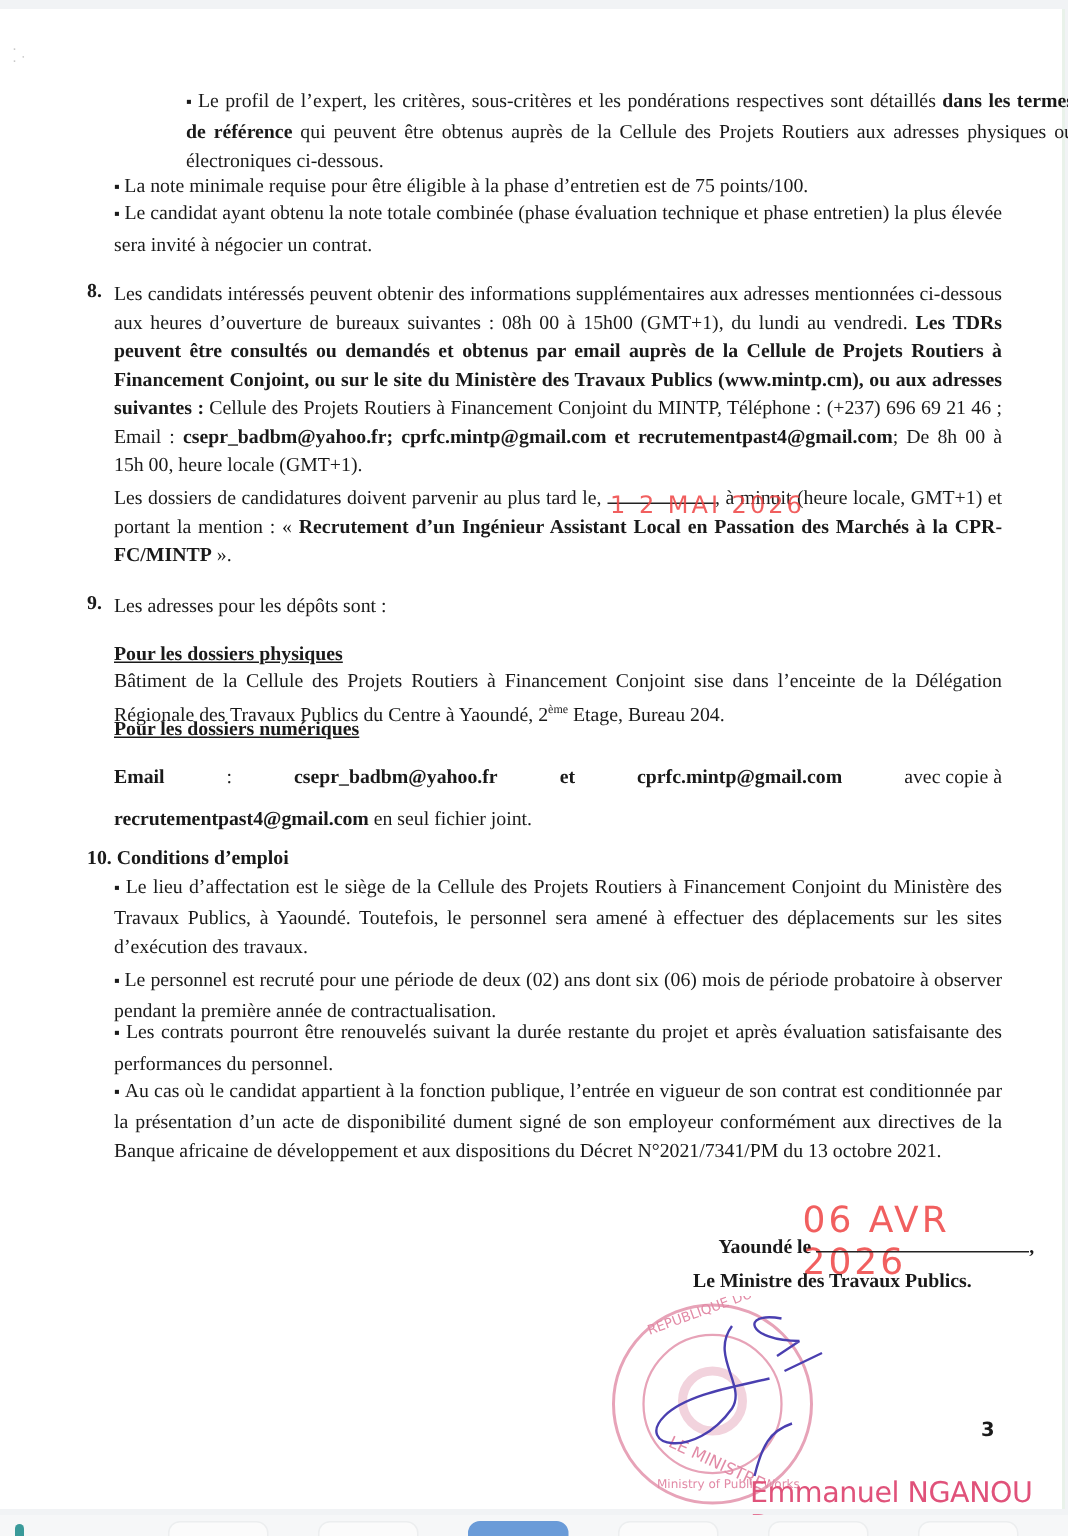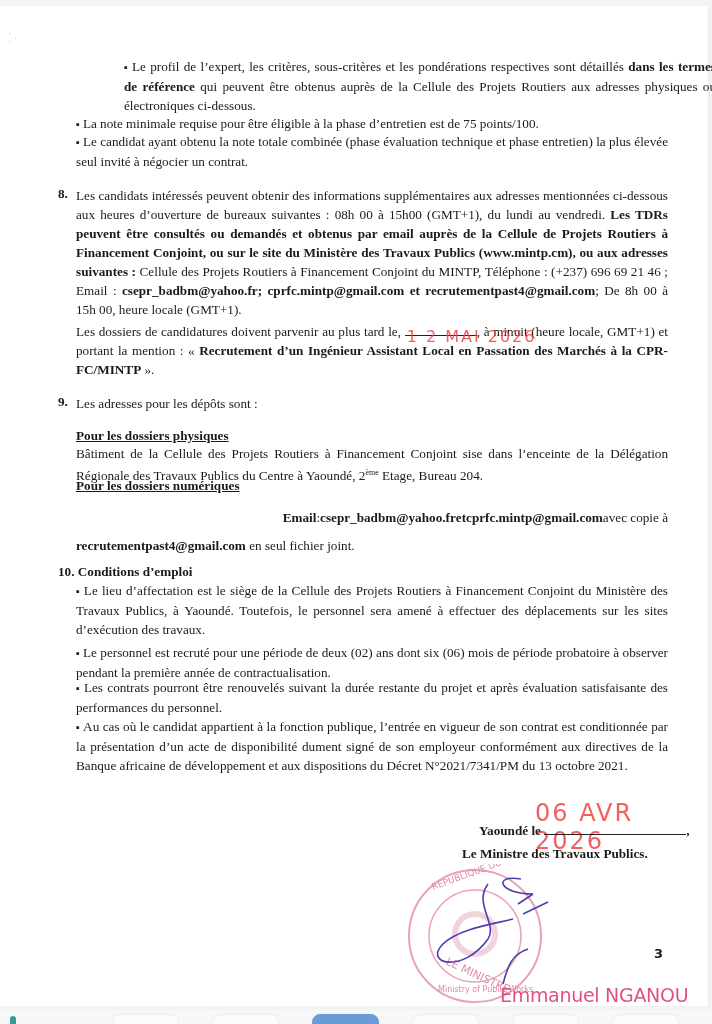--- a/index.html
+++ b/index.html
@@ -35,33 +35,33 @@
 </head>
 <body>
 
 <div class="page">
   <div class="specks">·<br>· ˙</div>
 
   <div class="content">
 
     <div class="p bul" style="left:76px; top:51px; width:592px;margin-left:48px;"><span>Le profil de l’expert, les critères, sous-critères et les pondérations respectives sont détaillés </span><span class="b">dans les termes de référence</span><span> qui peuvent être obtenus auprès de la Cellule des Projets Routiers aux adresses physiques ou électroniques ci-dessous.</span></div>
     <div class="p bul" style="left:76px; top:108px; width:592px;"><span>La note minimale requise pour être éligible à la phase d’entretien est de 75 points/100.</span></div>
-    <div class="p bul" style="left:76px; top:126px; width:592px;"><span>Le candidat ayant obtenu la note totale combinée (phase évaluation technique et phase entretien) la plus élevée seul invité à négocier un contrat.</span></div>
+    <div class="p bul" style="left:76px; top:126px; width:592px;"><span>Le candidat ayant obtenu la note totale combinée (phase évaluation technique et phase entretien) la plus élevée sera invité à négocier un contrat.</span></div>
 
     <div class="num" style="left:58px; top:180px;">8.</div>
     <div class="p" style="left:76px; top:180px; width:592px;"><span>Les candidats intéressés peuvent obtenir des informations supplémentaires aux adresses mentionnées ci-dessous aux heures d’ouverture de bureaux suivantes : 08h 00 à 15h00 (GMT+1), du lundi au vendredi.</span> <span class="b">Les TDRs peuvent être consultés ou demandés et obtenus par email auprès de la Cellule de Projets Routiers à Financement Conjoint, ou sur le site du Ministère des Travaux Publics (www.mintp.cm), ou aux adresses suivantes :</span><span> Cellule des Projets Routiers à Financement Conjoint du MINTP, Téléphone : (+237) 696 69 21 46 ; Email : </span><span class="b">csepr_badbm@yahoo.fr;</span> <span class="b">cprfc.mintp@gmail.com</span><span class="b"> et </span><span class="b">recrutementpast4@gmail.com</span><span>; De 8h 00 à 15h 00, heure locale (GMT+1).</span></div>
 
     <div class="p" style="left:76px; top:316px; width:592px;"><span>Les dossiers de candidatures doivent parvenir au plus tard le,</span> <span class="blank" style="width:72px; position:relative;"><span class="stamp-red" style="position:absolute; left:2px; top:-8px; font-size:16px; white-space:nowrap;">1 2 MAI 2026</span></span><span>, à minuit (heure locale, GMT+1) et portant la mention : « </span><span class="b">Recrutement d’un Ingénieur Assistant Local en Passation des Marchés à la CPR-FC/MINTP</span><span> ».</span></div>
 
     <div class="num" style="left:58px; top:388px;">9.</div>
     <div class="p" style="left:76px; top:388px; width:592px;">Les adresses pour les dépôts sont :</div>
     <div class="p u" style="left:76px; top:420px;">Pour les dossiers physiques</div>
     <div class="p" style="left:76px; top:438px; width:592px;"><span>Bâtiment de la Cellule des Projets Routiers à Financement Conjoint sise dans l’enceinte de la Délégation Régionale des Travaux Publics du Centre à Yaoundé, 2</span><sup style="font-size:8px;">ème</sup><span> Etage, Bureau 204.</span></div>
     <div class="p u" style="left:76px; top:470px;font-family:Liberation Serif, serif;">Pour les dossiers numériques</div>
-    <div class="p" style="left:76px; top:502px; width:592px; display:flex; justify-content:flex-end;">
+    <div class="p" style="left:76px; top:502px; width:592px; display:flex; justify-content:space-between;">
       <span class="b">Email</span>
         <span>:</span>
       <span class="b">csepr_badbm@yahoo.fr</span>
       <span class="b">et</span>
       <span class="b">cprfc.mintp@gmail.com</span>
       <span>avec copie à</span>
     </div>
     <div class="p" style="left:76px; top:530px; width:592px;"><span class="b">recrutementpast4@gmail.com</span><span> en seul fichier joint.</span></div>
 
     <div class="p b" style="left:58px; top:556px;">10. Conditions d’emploi</div>

